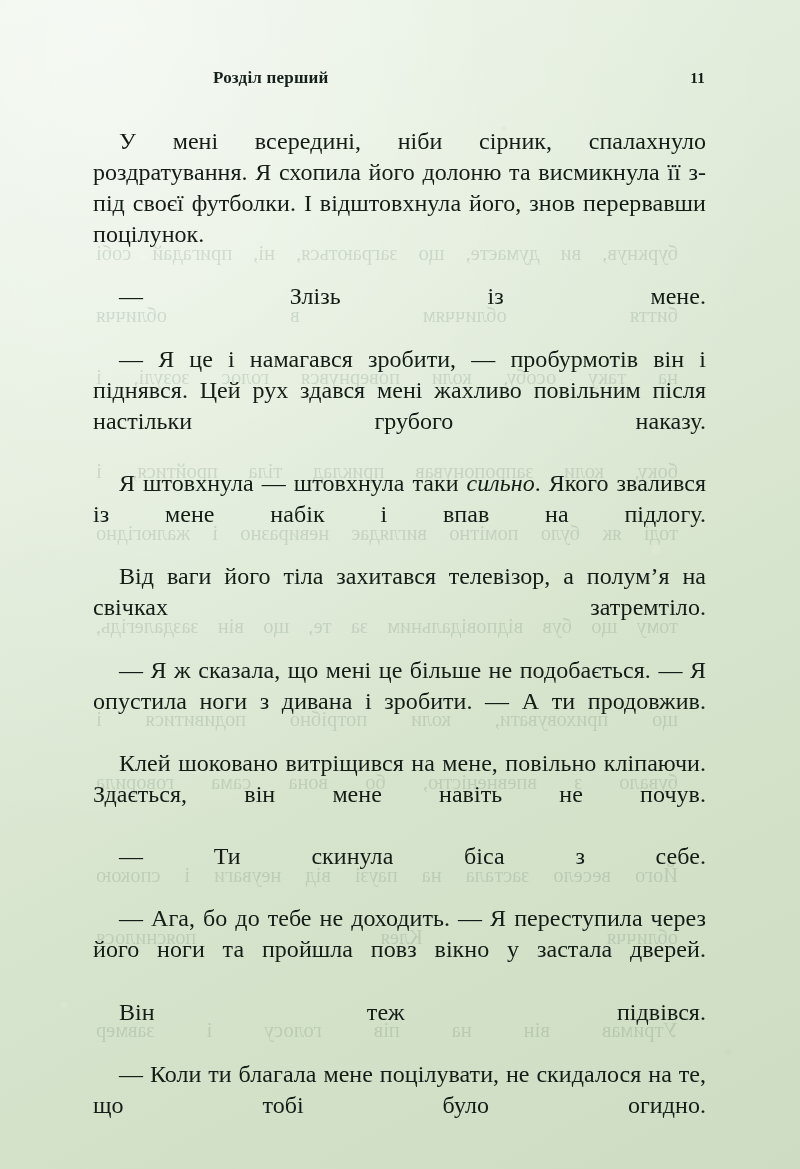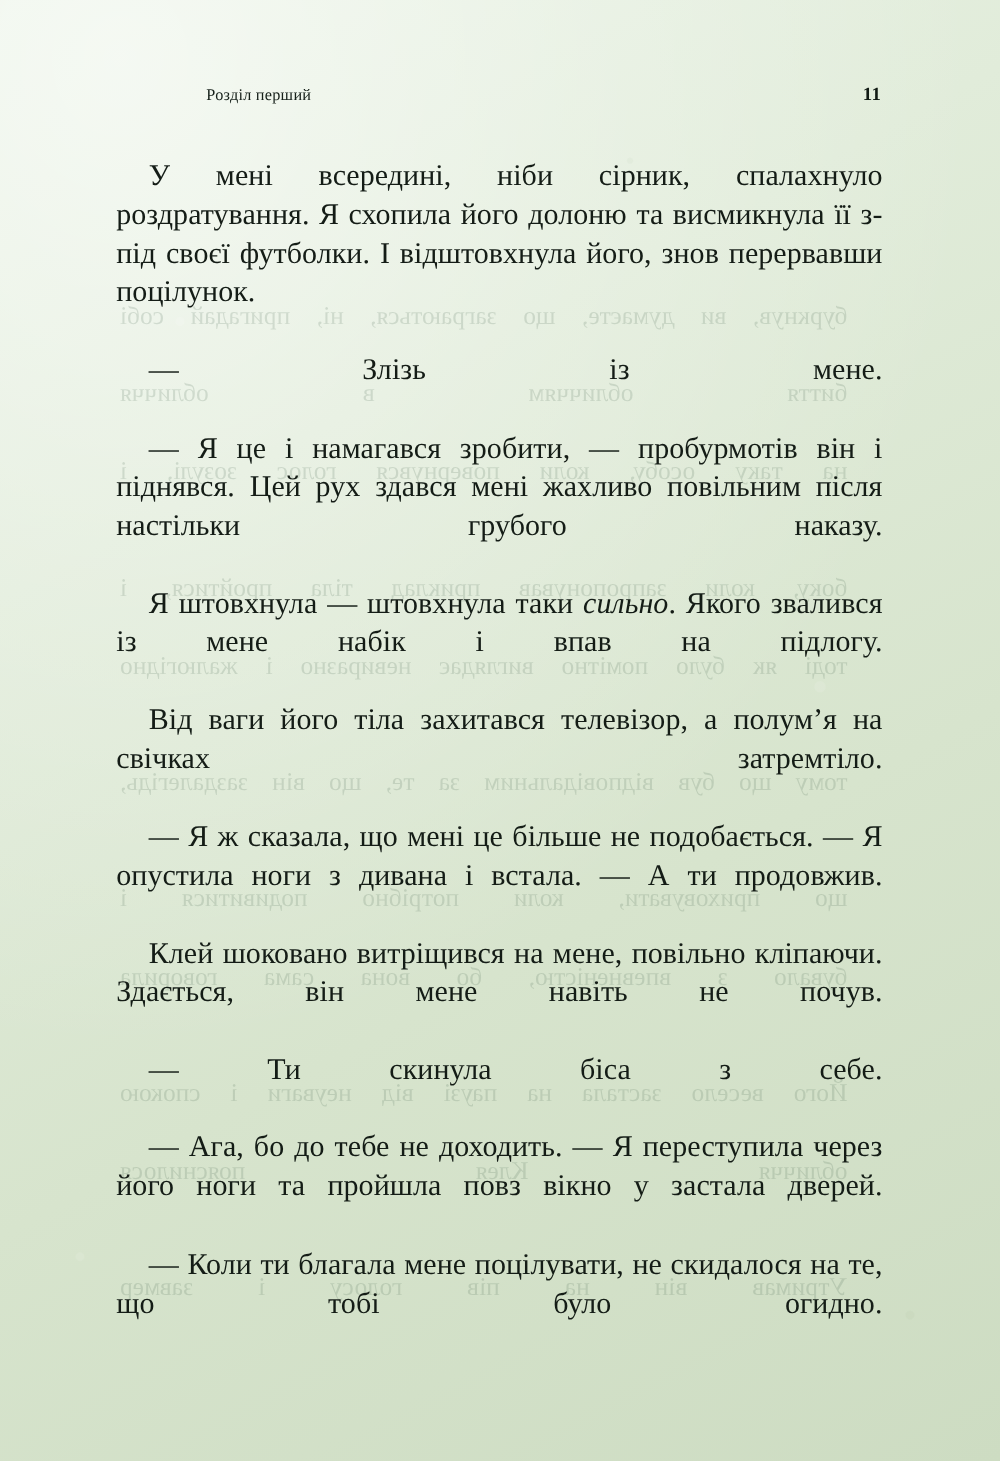--- a/index.html
+++ b/index.html
@@ -56,25 +56,25 @@
     position: absolute;
     left: 93px;
     top: 68px;
     width: 612px;
     height: 34px;
     display: flex;
     align-items: baseline;
     justify-content: space-between;
   }
   .runhead-title {
-    font-size: 13px;
-    font-weight: normal;
+    font-size: 17px;
+    font-weight: bold;
     letter-spacing: 0.2px;
     color: #16201a;
-    margin-left: 72px;
+    margin-left: 120px;
   }
   .runhead-folio {
     font-size: 15px;
     font-weight: bold;
     color: #111a14;
     letter-spacing: 0.3px;
   }
 
   
   .textblock {
@@ -168,21 +168,22 @@
     <span class="runhead-title">Розділ перший</span>
     <span class="runhead-folio">11</span>
   </div>
 
   <div class="textblock">
     <p class="para">У мені всередині, ніби сірник, спалахнуло роздратування. Я схопила його долоню та висмикнула її з-під своєї футболки. І відштовхнула його, знов перервавши поцілунок.</p>
     <p class="para">— Злізь із мене.</p>
     <p class="para">— Я це і намагався зробити, — пробурмотів він і піднявся. Цей рух здався мені жахливо повільним після настільки грубого наказу.</p>
     <p class="para"><span>Я штовхнула — штовхнула таки </span><em>сильно</em><span>. Якого звалився із мене набік і впав на підлогу.</span></p>
     <p class="para">Від ваги його тіла захитався телевізор, а полум’я на свічках затремтіло.</p>
-    <p class="para">— Я ж сказала, що мені це більше не подобається. — Я опустила ноги з дивана і встала. — А ти продовжив.</p>
+    <p class="para">— Я ж сказала, що мені це більше не подобається. — Я опустила ноги з дивана і зробити. — А ти продовжив.</p>
     <p class="para">Клей шоковано витріщився на мене, повільно кліпаючи. Здається, він мене навіть не почув.</p>
     <p class="para">— Ти скинула біса з себе.</p>
     <p class="para">— Ага, бо до тебе не доходить. — Я переступила через його ноги та пройшла повз вікно у застала дверей.</p>
+    <p class="para">Він теж підвівся.</p>
     <p class="para">— Коли ти благала мене поцілувати, не скидалося на те, що тобі було огидно.</p>
 
   </div>
 
 </div>
 
 </body></html>

